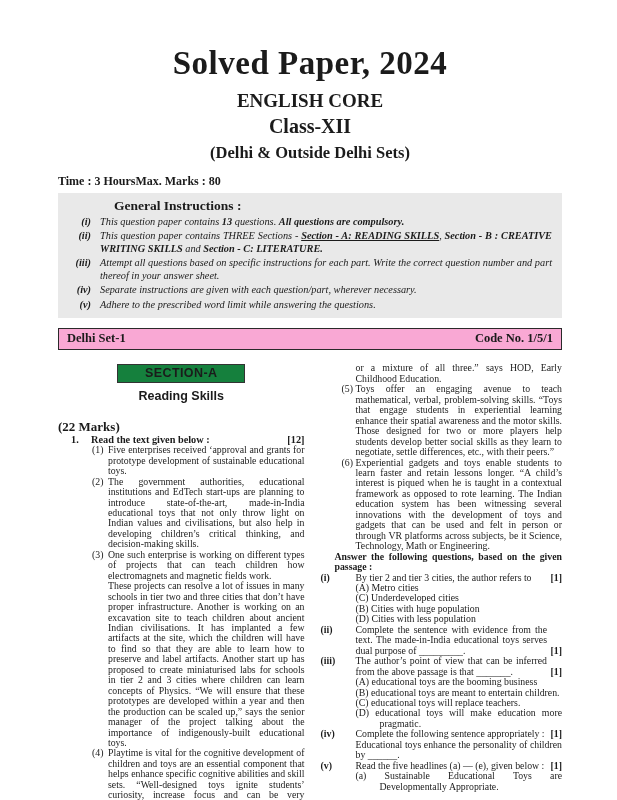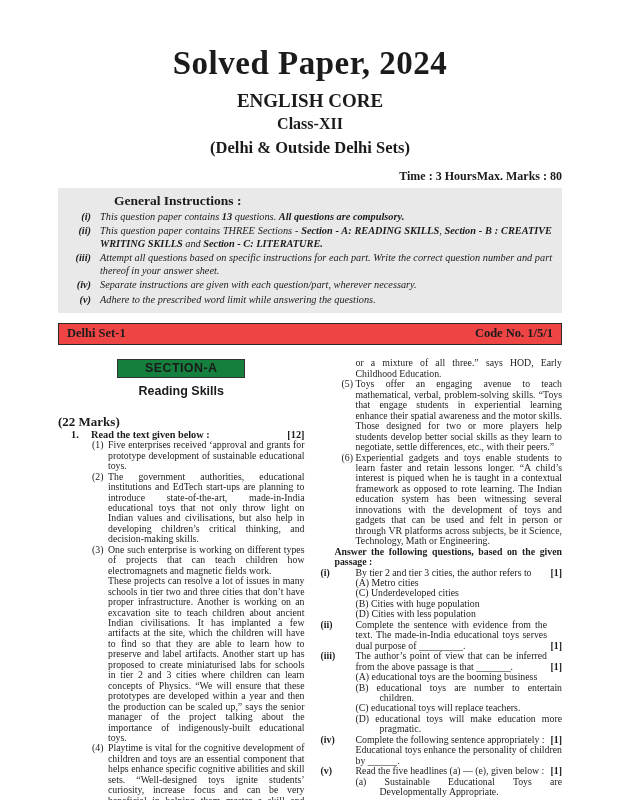--- a/index.html
+++ b/index.html
@@ -6,31 +6,31 @@
   #page{
     width:617px;height:800px;box-sizing:border-box;
     padding:46px 55px 10px 58px;
     background:#ffffff;color:#1b1b1b;
     font-family:"Liberation Serif","DejaVu Serif",serif;
     overflow:hidden;position:relative;
   }
   
   .title{text-align:center;font-size:33px;font-weight:bold;letter-spacing:.5px;line-height:1.05;}
   .subject{text-align:center;font-size:19px;font-weight:bold;margin-top:9px;}
-  .classline{text-align:center;font-size:16px;font-weight:bold;margin-top:3px;}
+  .classline{text-align:center;font-size:20px;font-weight:bold;margin-top:3px;}
   .setsline{text-align:center;font-size:16.5px;font-weight:bold;margin-top:5px;}
-  .timerow{display:flex;justify-content:flex-end;font-size:12px;font-weight:bold;margin-top:11px;}
+  .timerow{display:flex;justify-content:flex-start;font-size:12px;font-weight:bold;margin-top:11px;}
   
   .gi-box{background:#e9e9e9;margin-top:4px;padding:5px 10px 7px 12px;}
   .gi-head{font-size:13.5px;font-weight:bold;margin-left:44px;}
   .gi-item{display:flex;font-style:italic;font-size:10.3px;line-height:1.22;margin-top:2px;}
   .gi-num{width:30px;flex-shrink:0;text-align:right;padding-right:9px;box-sizing:border-box;font-weight:bold;}
   .gi-text{flex:1;text-align:justify;}
   
-  .setbar{display:flex;justify-content:space-between;border:1.5px solid #2a2a2a;background:#ef4444;
+  .setbar{display:flex;justify-content:space-between;border:1.5px solid #2a2a2a;background:#f9a8d4;
           font-size:12.5px;font-weight:bold;padding:2px 8px 3px 8px;margin-top:10px;}
   
   .cols{display:flex;gap:11px;margin-top:13px;font-size:9.8px;line-height:10.45px;}
   .col{flex:1;min-width:0;}
   
   .sec-box{display:table;margin:1px auto 0 auto;border:1.5px solid #333;background:#15803d;
            padding:3px 27px;font-family:"Liberation Sans","DejaVu Sans",sans-serif;
            font-size:12.5px;font-weight:bold;letter-spacing:.4px;}
   .sec-title{text-align:center;font-family:"Liberation Sans","DejaVu Sans",sans-serif;
              font-size:12.5px;font-weight:bold;margin-top:8px;}
@@ -73,21 +73,21 @@
   </div>
 
   <div class="gi-box">
     <div class="gi-head">General Instructions :</div>
     <div class="gi-item">
       <span class="gi-num">(i)</span>
       <span class="gi-text"><span>This question paper contains </span><span style="font-weight: bold;">13</span><span> questions. </span><span style="font-weight: bold;">All questions are compulsory.</span></span>
     </div>
     <div class="gi-item">
       <span class="gi-num">(ii)</span>
-      <span class="gi-text"><span>This question paper contains THREE Sections - </span><span style="font-weight: bold;">Section - A: READING SKILLS</span><span>, </span><span style="font-weight: bold;">Section - B : CREATIVE WRITING SKILLS</span><span> and </span><span style="font-weight: bold;">Section - C: LITERATURE.</span></span>
+      <span class="gi-text"><span>This question paper contains THREE Sections - </span><span style="font-weight: bold; text-decoration: underline;">Section - A: READING SKILLS</span><span>, </span><span style="font-weight: bold;">Section - B : CREATIVE WRITING SKILLS</span><span> and </span><span style="font-weight: bold;">Section - C: LITERATURE.</span></span>
     </div>
     <div class="gi-item">
       <span class="gi-num">(iii)</span>
       <span class="gi-text"><span>Attempt all questions based on specific instructions for each part. Write the correct question number and part thereof in your answer sheet.</span></span>
     </div>
     <div class="gi-item">
       <span class="gi-num">(iv)</span>
       <span class="gi-text"><span>Separate instructions are given with each question/part, wherever necessary.</span></span>
     </div>
     <div class="gi-item">
@@ -177,21 +177,21 @@
       </div>
 
       <div class="subq">
         <span class="subq-num">(iii)</span>
         <div class="subq-body">
           <div class="stem">
             <span>The author’s point of view that can be inferred from the above passage is that _______.</span>
             <span class="marks">[1]</span>
           </div>
           <div class="opt">(A) educational toys are the booming business</div>
-          <div class="opt">(B) educational toys are number to entertain children.</div>
+          <div class="opt">(B) educational toys are meant to entertain children.</div>
           <div class="opt">(C) educational toys will replace teachers.</div>
           <div class="opt">(D) educational toys will make education more pragmatic.</div>
         </div>
       </div>
 
       <div class="subq">
         <span class="subq-num">(iv)</span>
         <div class="subq-body">
           <div class="stem">
             <span>Complete the following sentence appropriately :</span>

